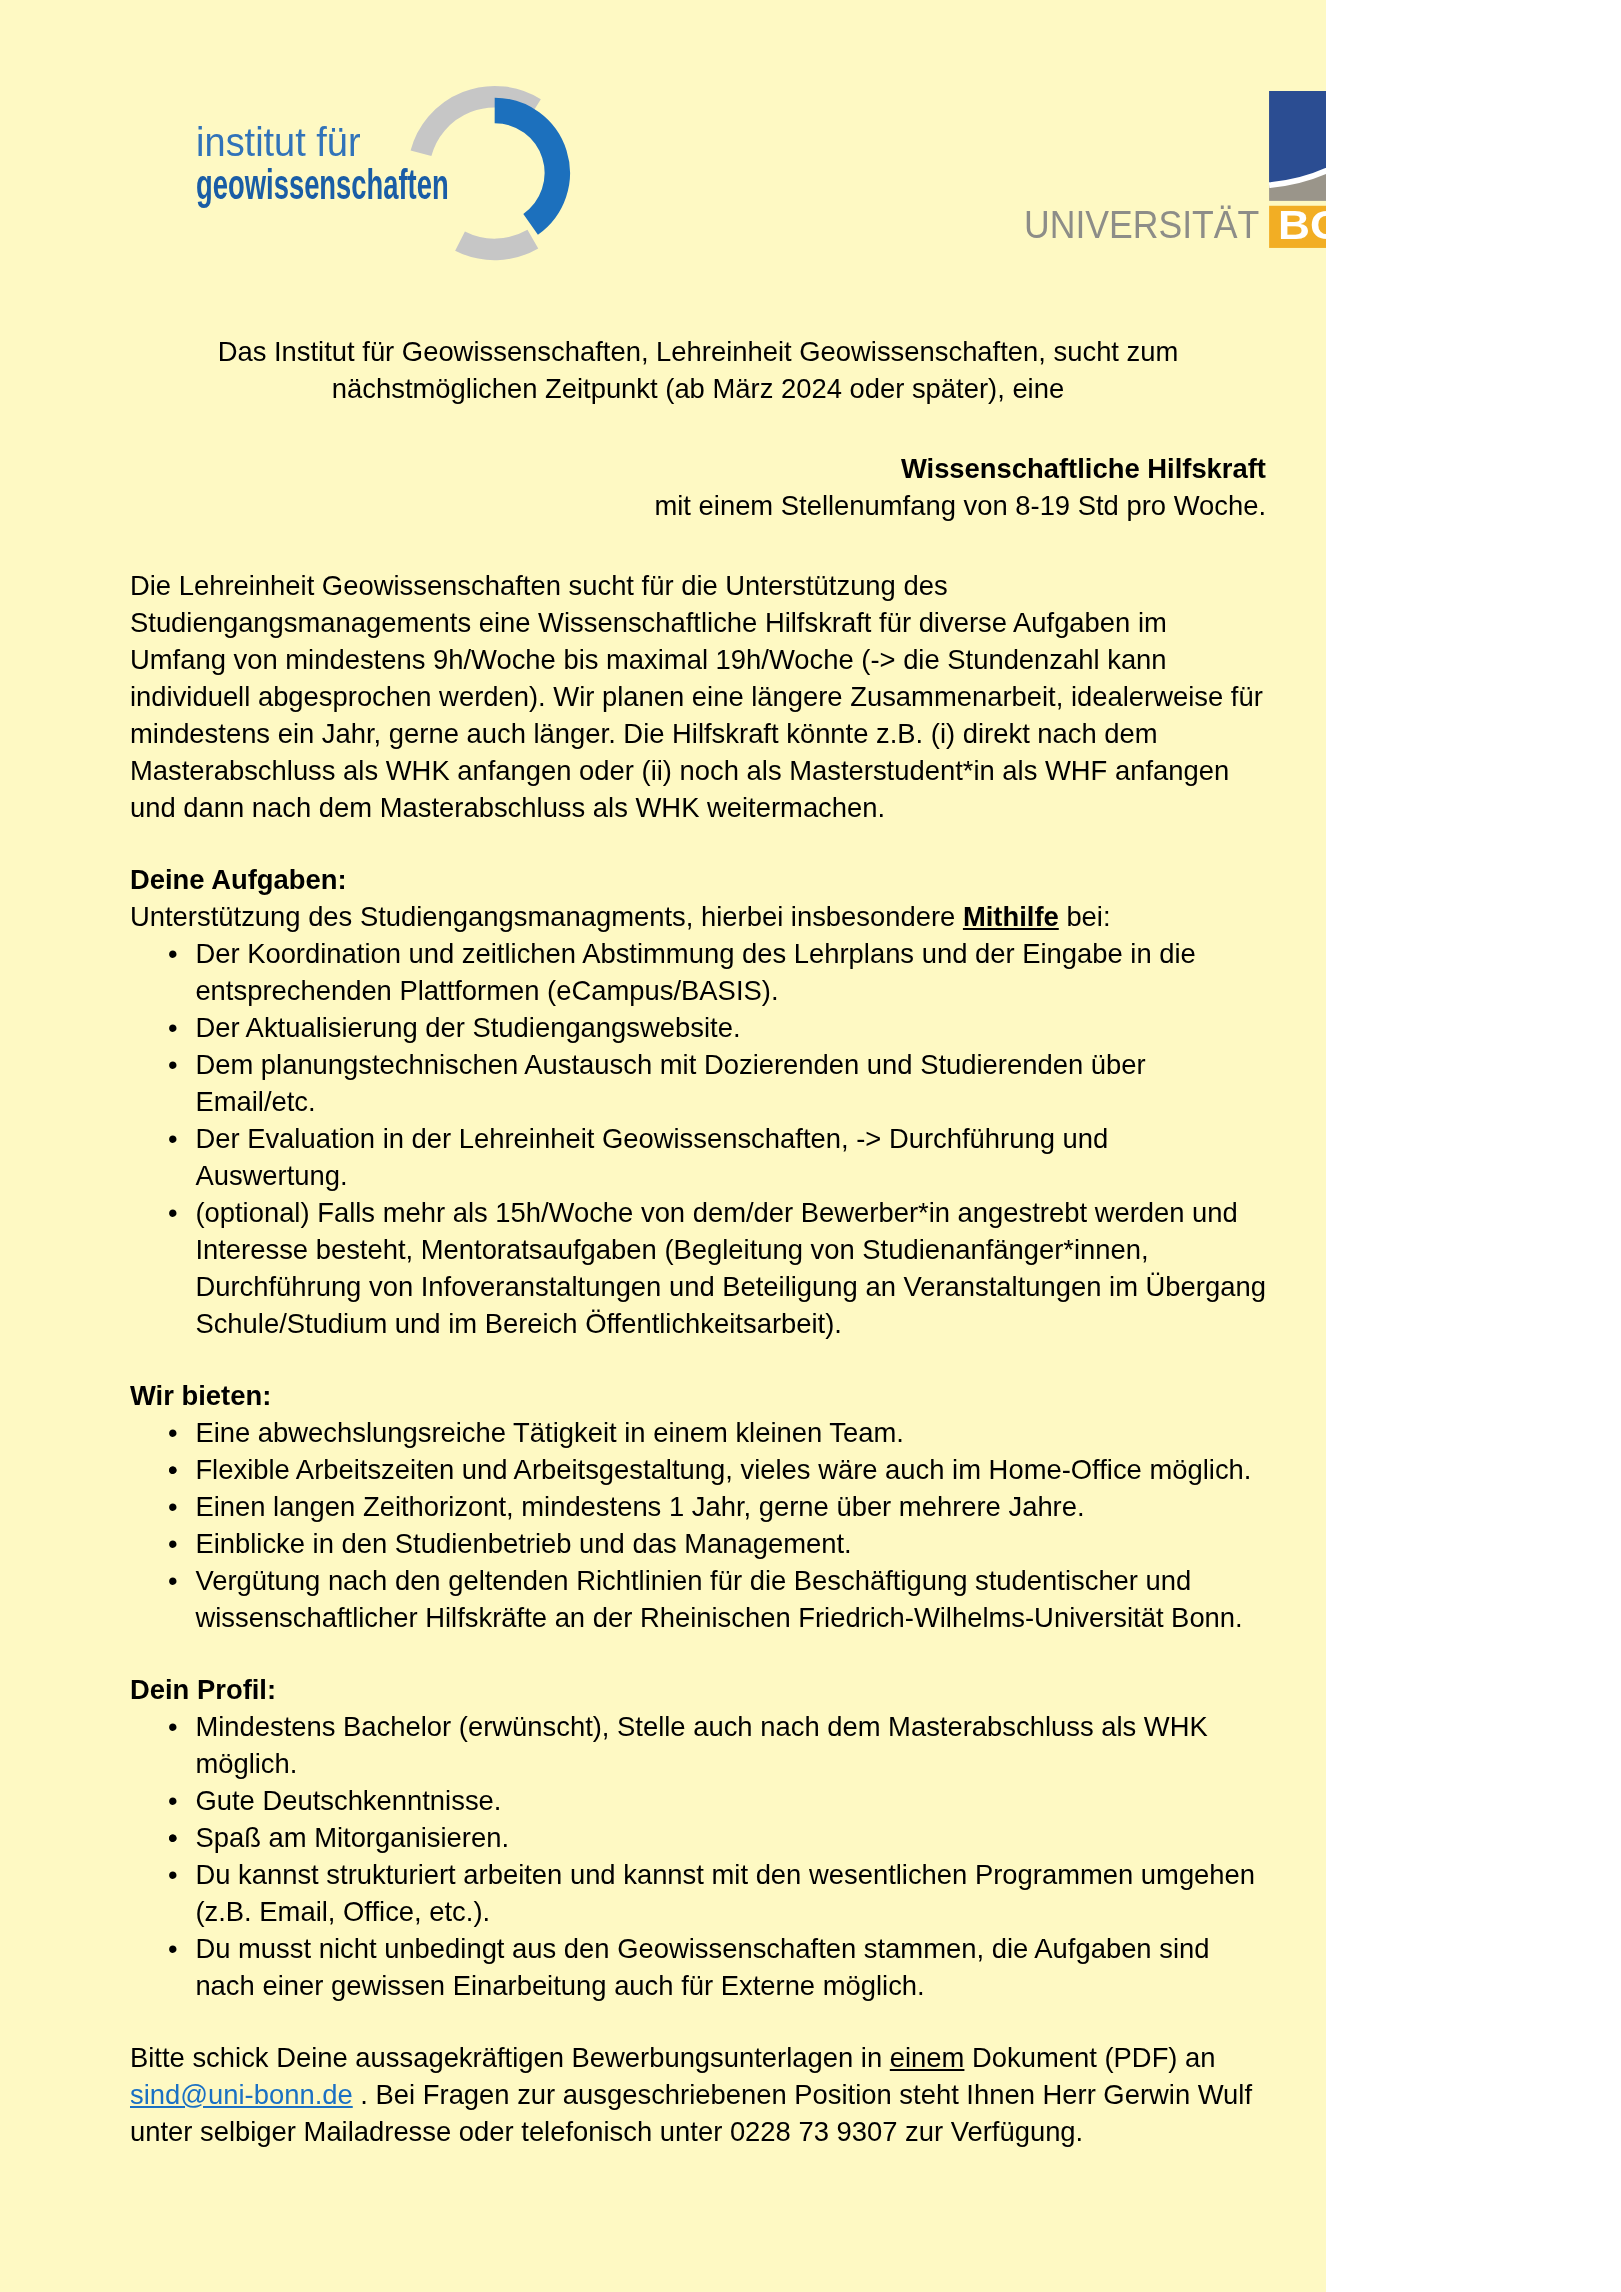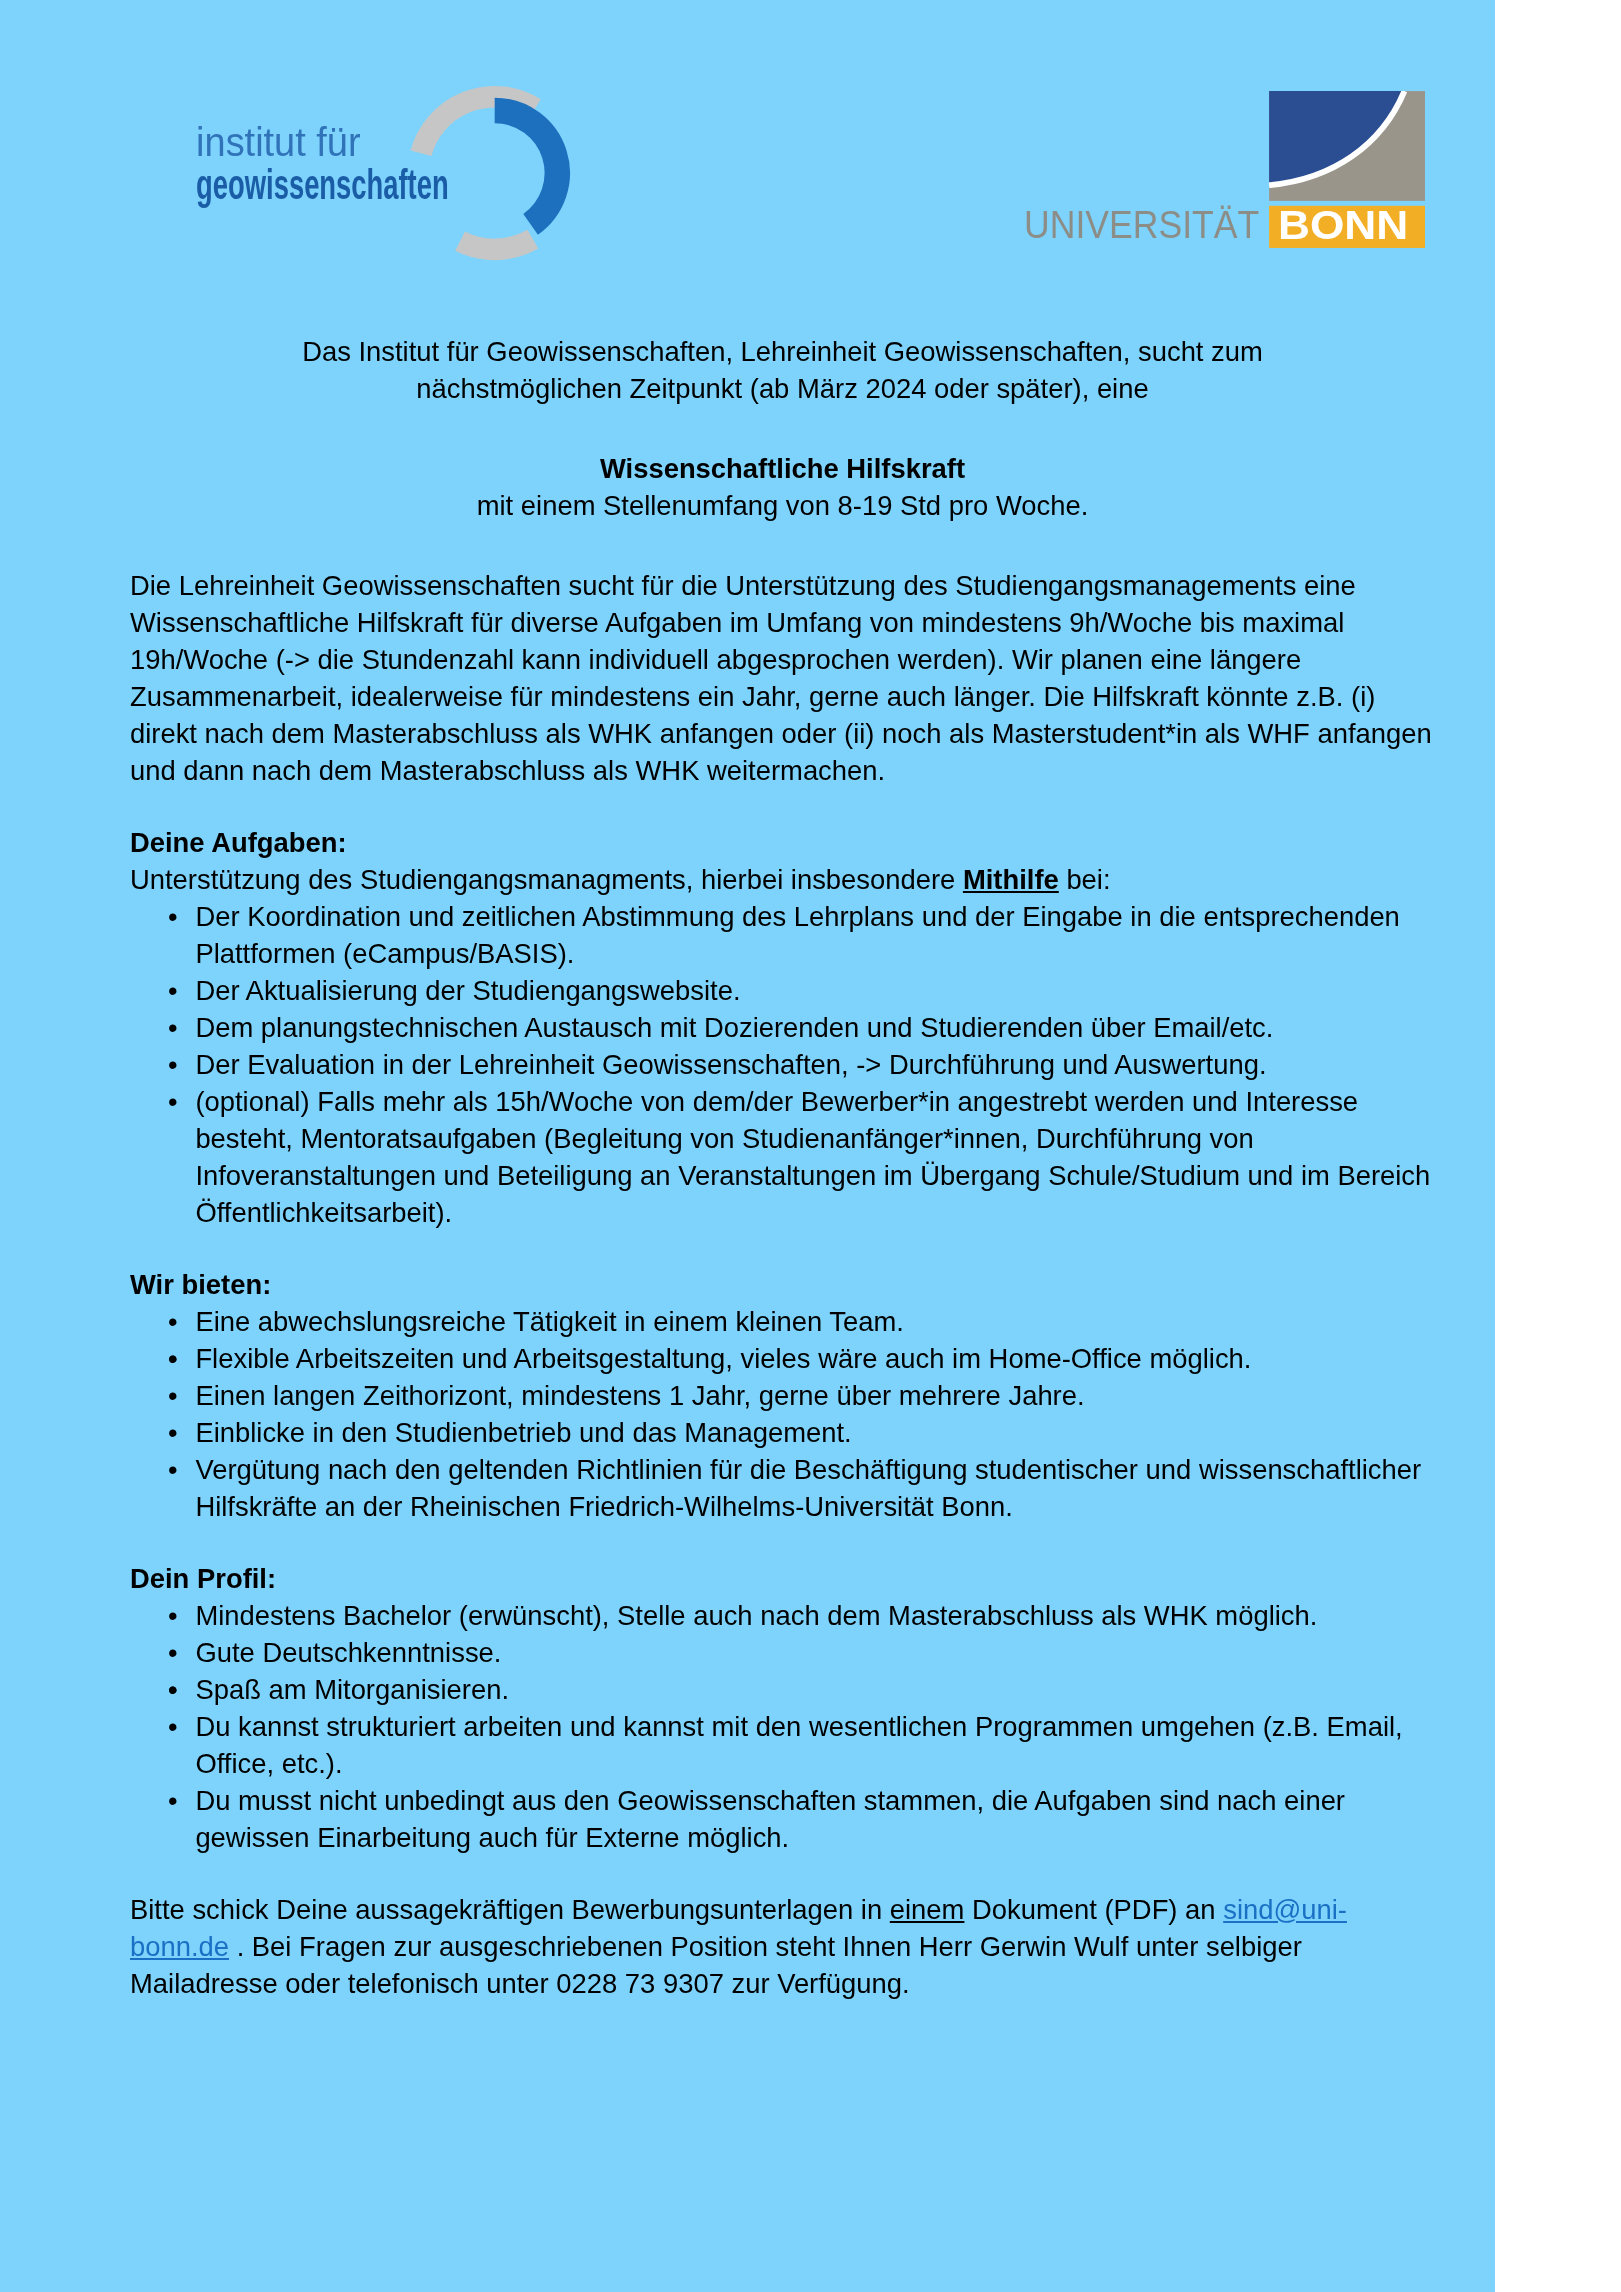--- a/index.html
+++ b/index.html
@@ -1,34 +1,34 @@
 <!DOCTYPE html>
 <html lang="de"><head>
 <meta charset="utf-8">
 <style>
   html, body { margin: 0; padding: 0; background: #ffffff; }
   .page {
     position: relative;
-    width: 1495px;
+    width: 1326px;
     height: 2293px;
     box-sizing: border-box;
     padding: 0 60px 0 130px;
-    background: #7dd3fc;
+    background: #fef9c3;
     font-family: "Liberation Sans", sans-serif;
     font-size: 27.4px;
     line-height: 37px;
     color: #000000;
     overflow: hidden;
   }
   p { margin: 0; }
   .header { position: relative; height: 255px; }
   .geo-logo { position: absolute; left: 61px; top: 83px; }
   .bonn-logo { position: absolute; left: 894px; top: 91px; }
   .intro-p { max-width: 1098px; margin: 78px auto 8px; text-align: center; }
-  .title-block { margin-top: 43px; text-align: center; }
+  .title-block { margin-top: 43px; text-align: right; }
   .bold { font-weight: bold; }
   .underline { text-decoration: underline; }
   .para1 { margin-top: 43px; }
   .doc-section { margin-top: 35px; }
   .closing { margin-top: 35px; }
   ul.bullets { list-style: none; margin: 0; padding: 0 0 0 38px; }
   ul.bullets li { position: relative; padding-left: 27.4px; }
   ul.bullets .blt { position: absolute; left: 0; top: 0; }
   .link { color: #1a70c4; text-decoration: underline; cursor: pointer; }
 </style>

